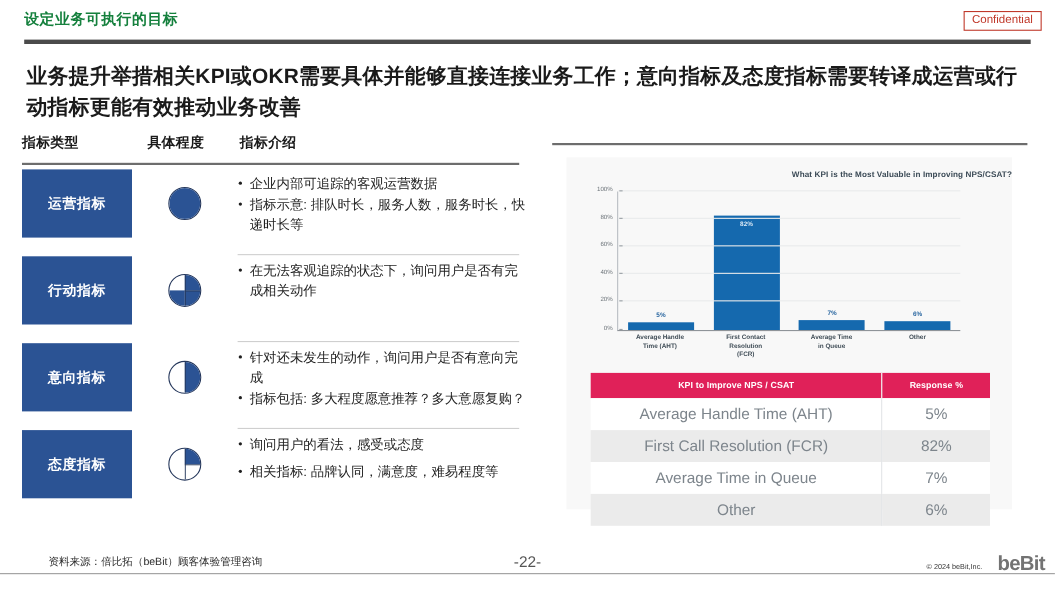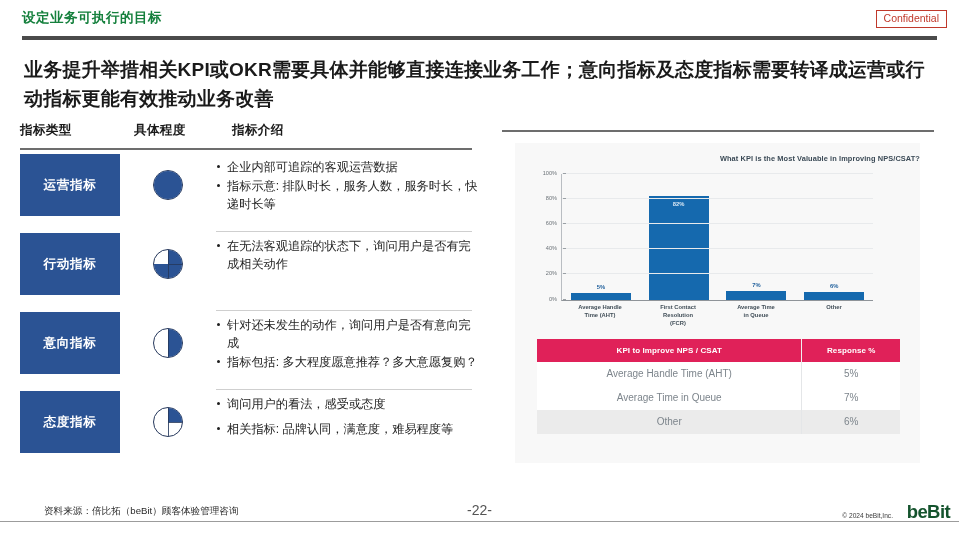--- a/index.html
+++ b/index.html
@@ -76,21 +76,21 @@
   .col-head {
     position: absolute;
     top: 0;
     font-size: 12.6px;
     font-weight: bold;
     color: #1a1a1a;
     letter-spacing: .3px;
   }
   .col-head.c1 { left: 0px; }
   .col-head.c2 { left: 114px; }
-  .col-head.c3 { left: 212px; }
+  .col-head.c3 { left: 198px; }
   .col-rule {
     position: absolute;
     left: 0; top: 26px;
     width: 452px;
     height: 1.6px;
     background: #6d6d6d;
   }
 
   .rows { position: absolute; left: 0; top: 32px; width: 466px; }
 
@@ -306,21 +306,21 @@
   .kpi-table th {
     background: #e02159;
     color: #ffffff;
     font-size: 8px;
     font-weight: bold;
     padding: 7px 4px;
     text-align: center;
     letter-spacing: .1px;
   }
   .kpi-table td {
-    font-size: 10px;
+    font-size: 14px;
     color: #7d858c;
     padding: 6.5px 4px;
     text-align: center;
     border-right: 1px solid #e4e6e8;
   }
   .kpi-table td:last-child { border-right: none; }
   .kpi-table th:first-child { border-right: 1px solid #f0f0f0; }
   .kpi-table tr.odd td { background: #ffffff; }
   .kpi-table tr.even td { background: #ebebeb; }
   .kpi-table col.c-name { width: 73%; }
@@ -353,21 +353,21 @@
     right: 66px; bottom: 21px;
     font-size: 6.6px;
     color: #3a3a3a;
   }
   .footer-logo {
     position: absolute;
     right: 9px; bottom: 17px;
     font-size: 18.5px;
     font-weight: bold;
     letter-spacing: -.6px;
-    color: #14532d;
+    color: #737373;
   }
 </style>
 </head>
 <body>
 
 <div class="slide-header">
   <div class="header-title">设定业务可执行的目标</div>
   <div class="confidential-badge">Confidential</div>
   <div class="header-rule"></div>
 </div>
@@ -526,20 +526,24 @@
         <tr>
           <th>KPI to Improve NPS / CSAT</th>
           <th>Response %</th>
         </tr>
       </thead>
       <tbody id="kpi-tbody">
           <tr class="odd">
             <td>Average Handle Time (AHT)</td>
             <td>5%</td>
           </tr>
+          <tr class="even">
+            <td>First Call Resolution (FCR)</td>
+            <td>82%</td>
+          </tr>
           <tr class="odd">
             <td>Average Time in Queue</td>
             <td>7%</td>
           </tr>
           <tr class="even">
             <td>Other</td>
             <td>6%</td>
           </tr>
         </tbody>
     </table>

